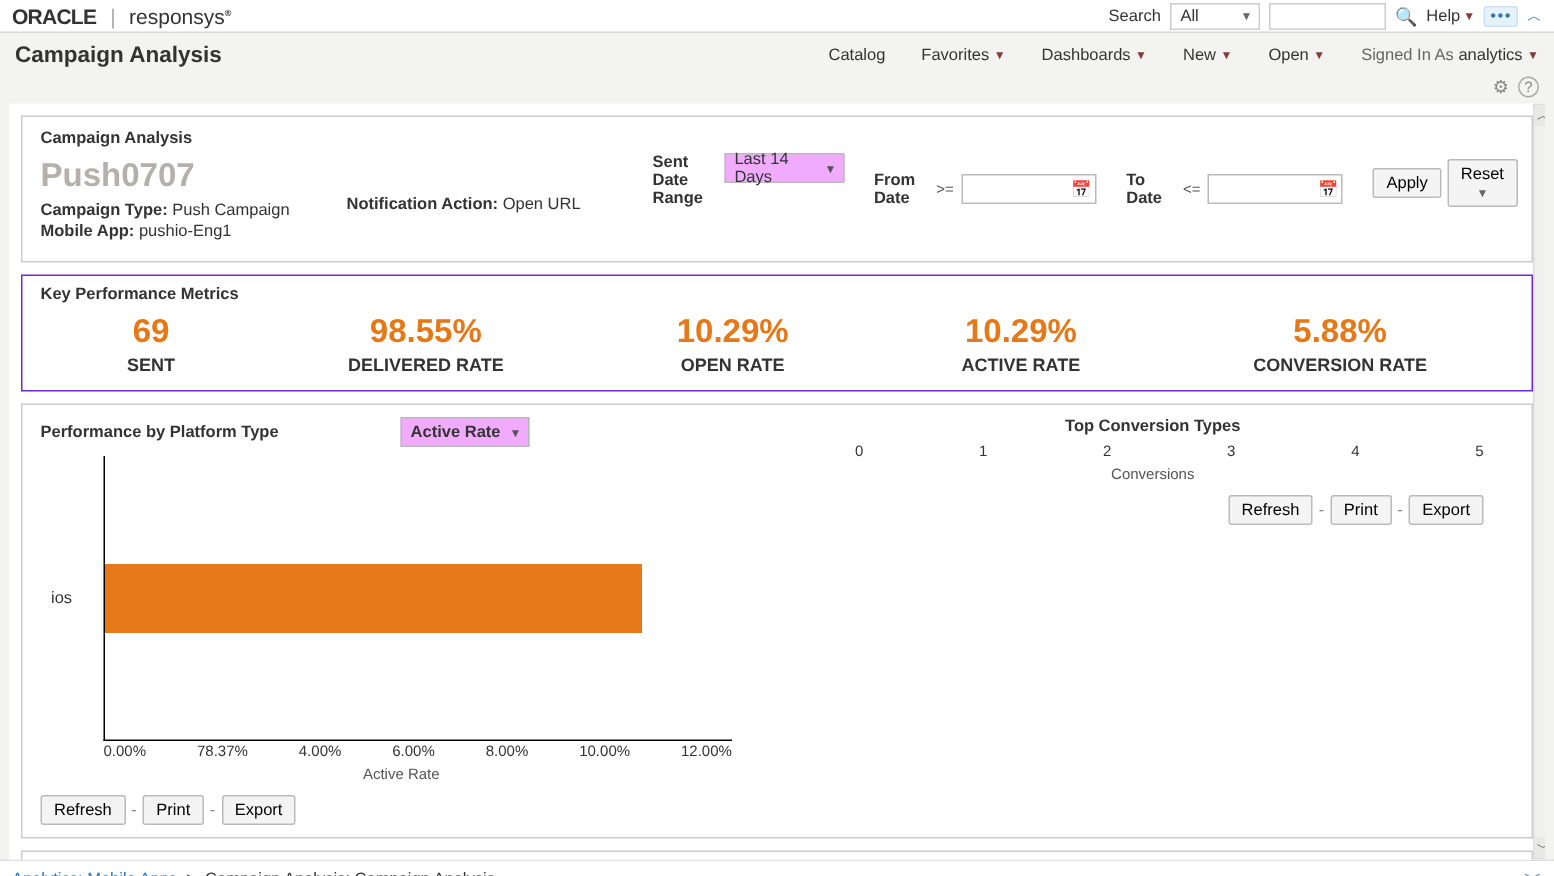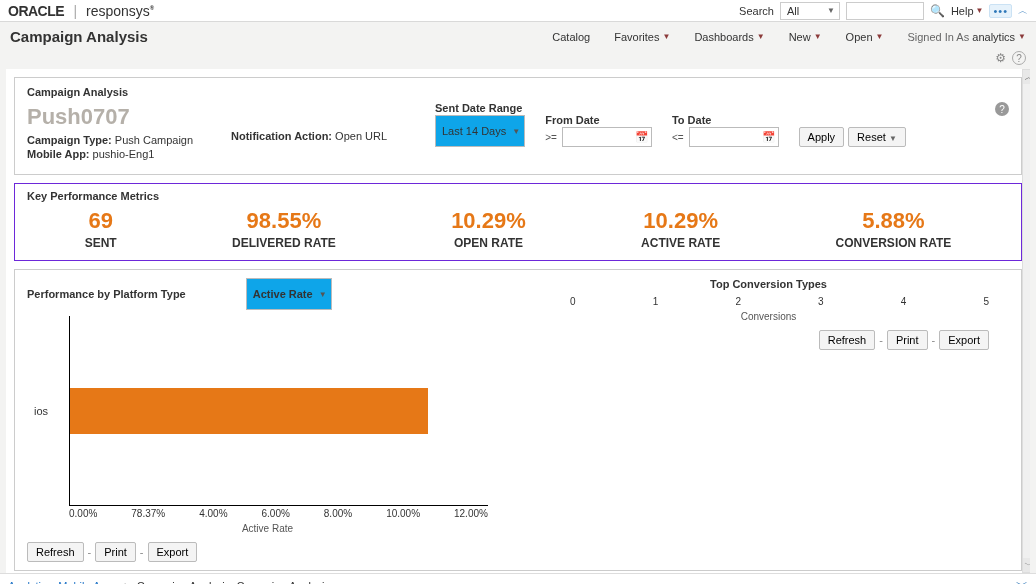--- a/index.html
+++ b/index.html
@@ -102,28 +102,28 @@
   .section-label { font-size: 11px; font-weight: bold; color: #333; margin-bottom: 4px; }
   .campaign-name { font-size: 22px; font-weight: bold; color: #b5b0a9; margin: 2px 0 4px; }
   .top-block { display: flex; align-items: flex-start; gap: 24px; }
   .meta-col { flex: 0 0 180px; }
   .meta-col2 { flex: 0 0 180px; }
   .meta-col2 .line { margin-top: 2px; }
   .line { font-size: 11px; margin-bottom: 2px; }
   .line b { font-weight: bold; }
 
   .filters { display: flex; gap: 20px; align-items: flex-end; flex: 1; }
-  .filter-group { display: flex; flex-direction: column; gap: 1px; font-size: 11px; }
+  .filter-group { display: flex; flex-direction: row; gap: 14px; font-size: 11px; }
   .filter-group label { font-weight: bold; }
   .sel {
     border: 1px solid #bbb;
-    height: 32px;
+    height: 20px;
     min-width: 80px;
     padding: 0 18px 0 6px;
-    background: #0ea5e9;
+    background: #f0abfc;
     position: relative;
     display: inline-flex;
     align-items: center;
     font-size: 11px;
   }
   .sel::after { content:"▼"; position:absolute; right:4px; font-size:8px; color:#555; }
   .date-box {
     border: 1px solid #bbb;
     height: 20px;
     width: 90px;
@@ -154,21 +154,21 @@
 
   .kpi-panel { border: 1px solid #6d28d9; margin: 8px; background:#fff; padding: 6px 12px 10px; }
   .kpi-title { font-size: 11px; font-weight: bold; margin-bottom: 6px; }
   .kpi-row { display: flex; justify-content: space-around; text-align: center; }
   .kpi-val { color: #e67817; font-size: 22px; font-weight: bold; }
   .kpi-name { font-size: 12px; font-weight: bold; color: #333; margin-top: 2px; }
 
   .charts-wrap { border: 1px solid #ccc; margin: 8px; background:#fff; padding: 8px 12px 8px; }
   .charts-row { display: flex; gap: 20px; }
   .chart-col { flex: 1; }
-  .chart-head { font-size: 11px; font-weight: bold; margin-bottom: 6px; display:flex; align-items:center; gap: 60px; }
+  .chart-head { font-size: 11px; font-weight: bold; margin-bottom: 6px; display:flex; align-items:center; gap: 81px; }
   .chart-center-title { text-align: center; font-size: 11px; font-weight: bold; margin-bottom: 6px; }
   .chart-area {
     position: relative;
     height: 190px;
     border-left: 1px solid #000;
     border-bottom: 1px solid #000;
     margin-left: 42px;
     margin-right: 20px;
   }
   .bar-horizontal {

